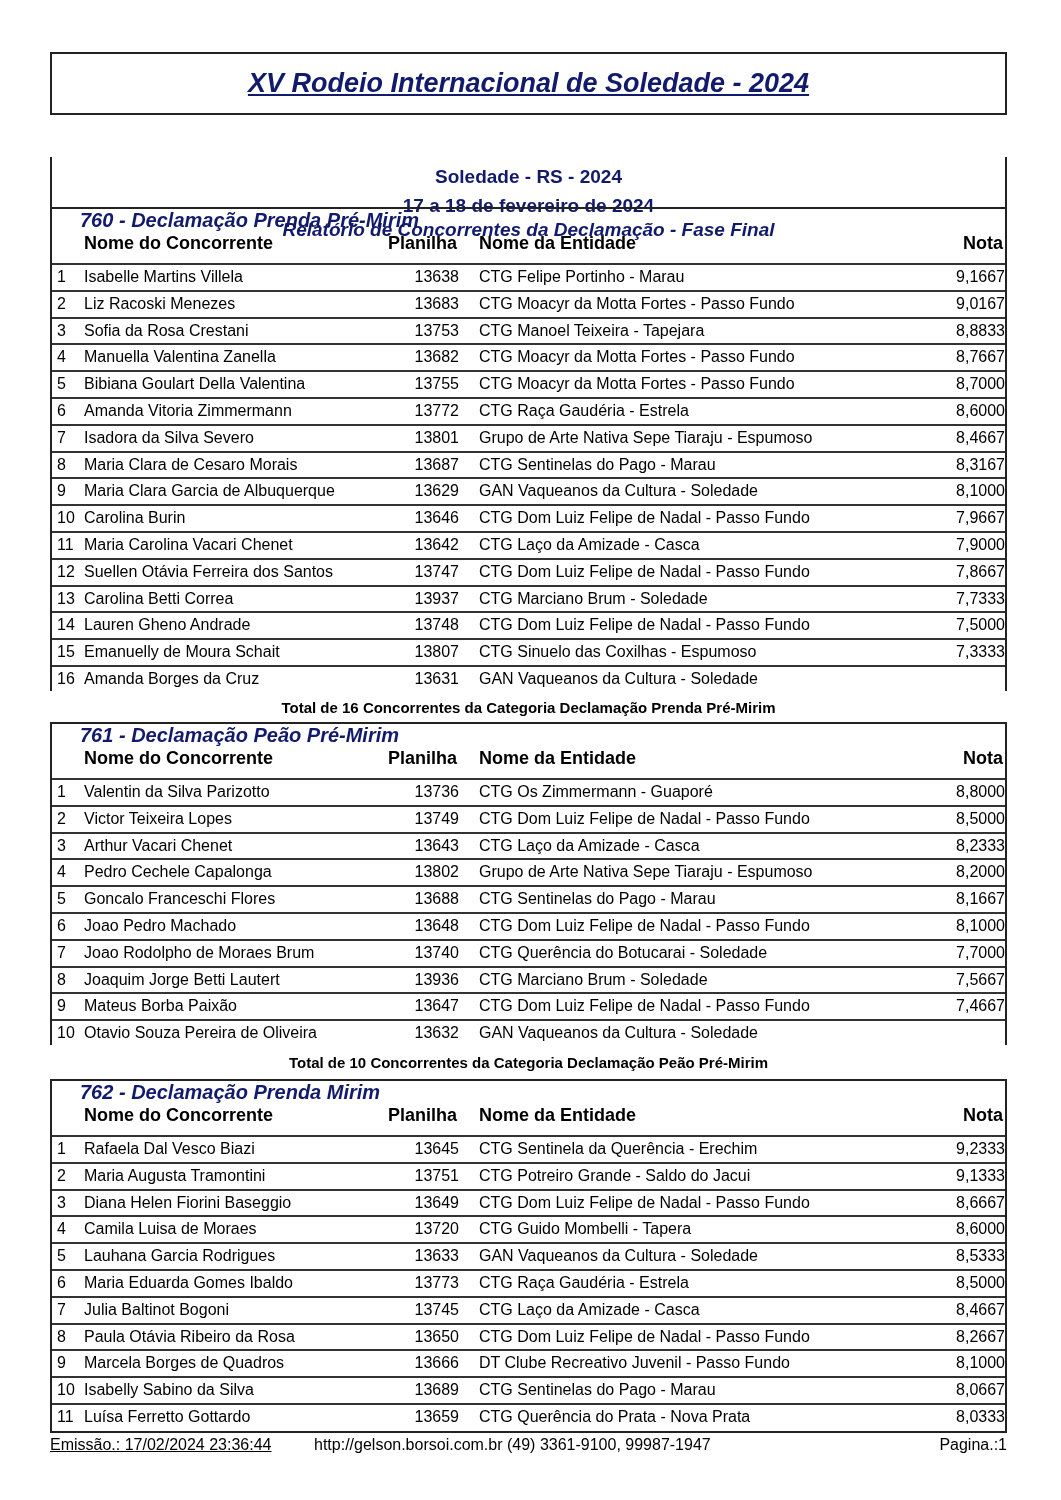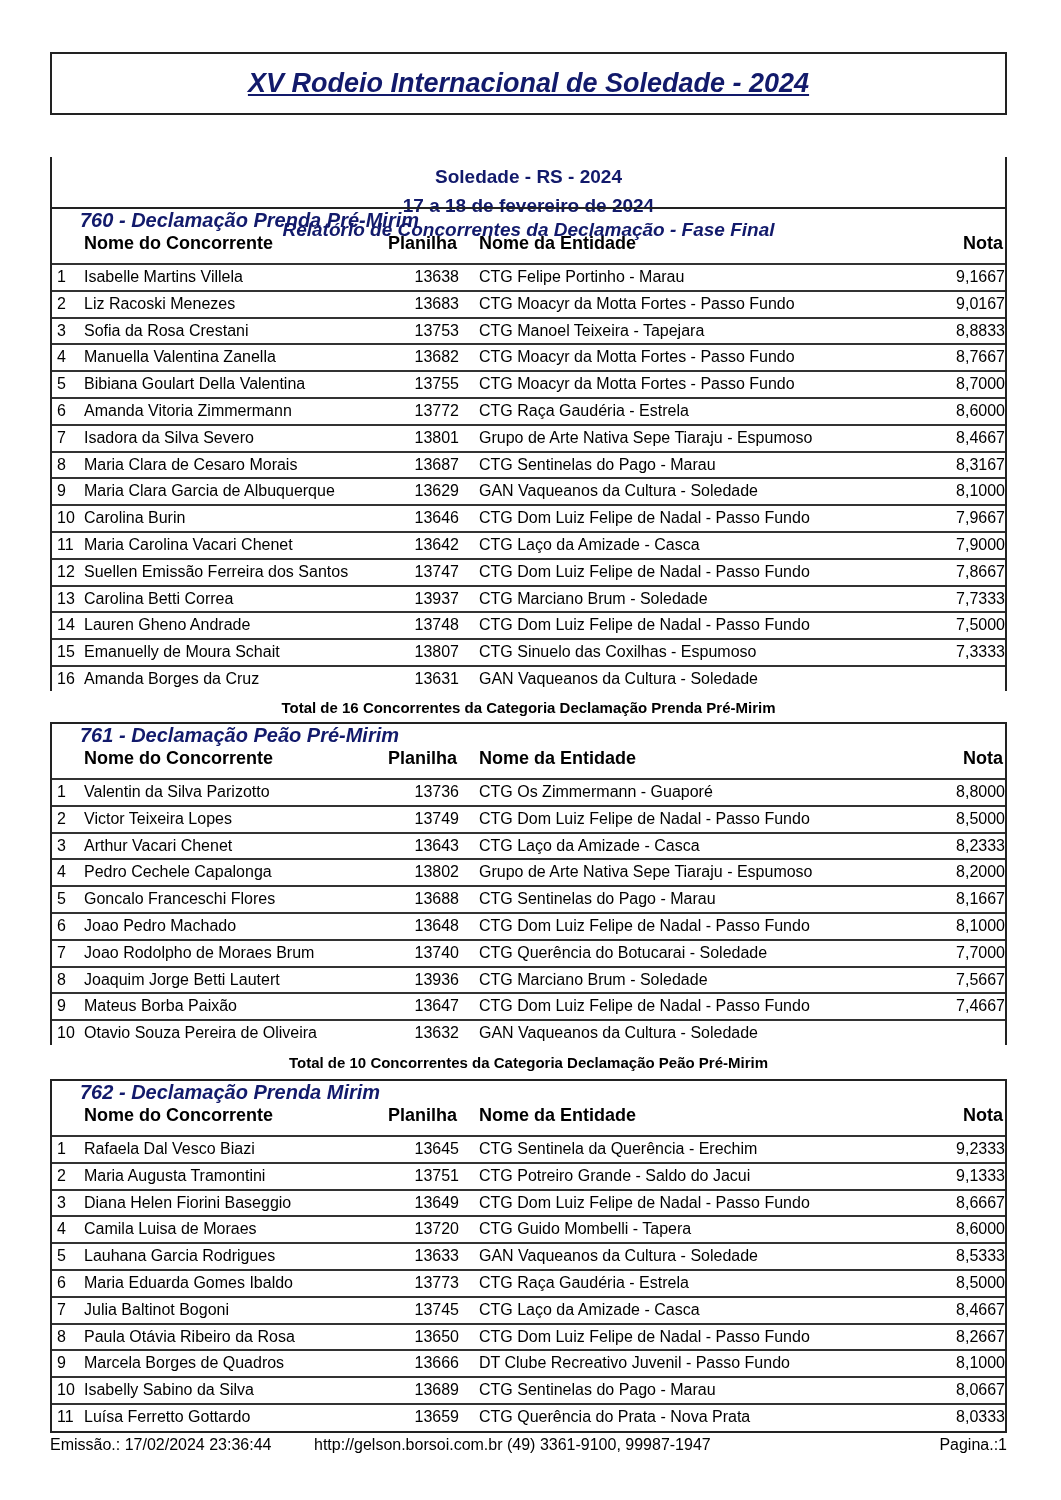--- a/index.html
+++ b/index.html
@@ -116,21 +116,21 @@
       </div>
       <div class="row">
         <span class="c-pos">11</span>
         <span class="c-name">Maria Carolina Vacari Chenet</span>
         <span class="c-plan">13642</span>
         <span class="c-ent">CTG Laço da Amizade - Casca</span>
         <span class="c-nota">7,9000</span>
       </div>
       <div class="row">
         <span class="c-pos">12</span>
-        <span class="c-name">Suellen Emissão Ferreira dos Santos</span>
+        <span class="c-name">Suellen Otávia Ferreira dos Santos</span>
         <span class="c-plan">13747</span>
         <span class="c-ent">CTG Dom Luiz Felipe de Nadal - Passo Fundo</span>
         <span class="c-nota">7,8667</span>
       </div>
       <div class="row">
         <span class="c-pos">13</span>
         <span class="c-name">Carolina Betti Correa</span>
         <span class="c-plan">13937</span>
         <span class="c-ent">CTG Marciano Brum - Soledade</span>
         <span class="c-nota">7,7333</span>
@@ -322,15 +322,15 @@
         <span class="c-pos">11</span>
         <span class="c-name">Luísa Ferretto Gottardo</span>
         <span class="c-plan">13659</span>
         <span class="c-ent">CTG Querência do Prata - Nova Prata</span>
         <span class="c-nota">8,0333</span>
       </div>
     </div>
 </div>
 
 <div class="footer-line"></div>
-<div class="footer" style="left:50px;">Emissão.: 17/02/2024 23:36:44</div>
+<div class="footer" style="left:50px;text-decoration:underline;">Emissão.: 17/02/2024 23:36:44</div>
 <div class="footer" style="left:314px;text-align:right;">http://gelson.borsoi.com.br (49) 3361-9100, 99987-1947</div>
 <div class="footer" style="right:54px;">Pagina.:1</div>
 
 </body></html>

